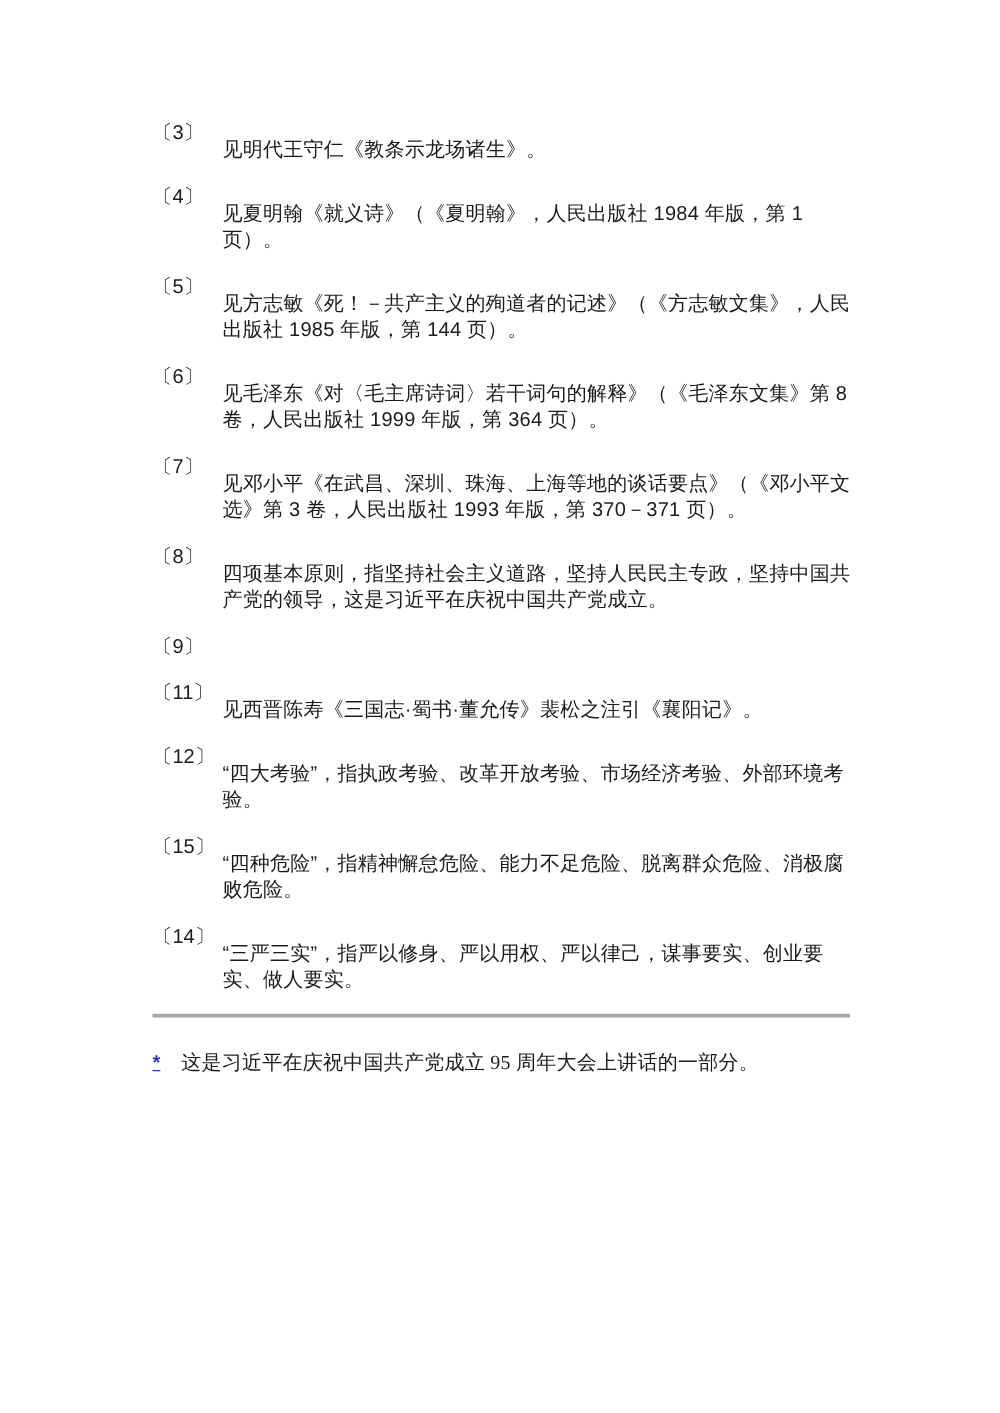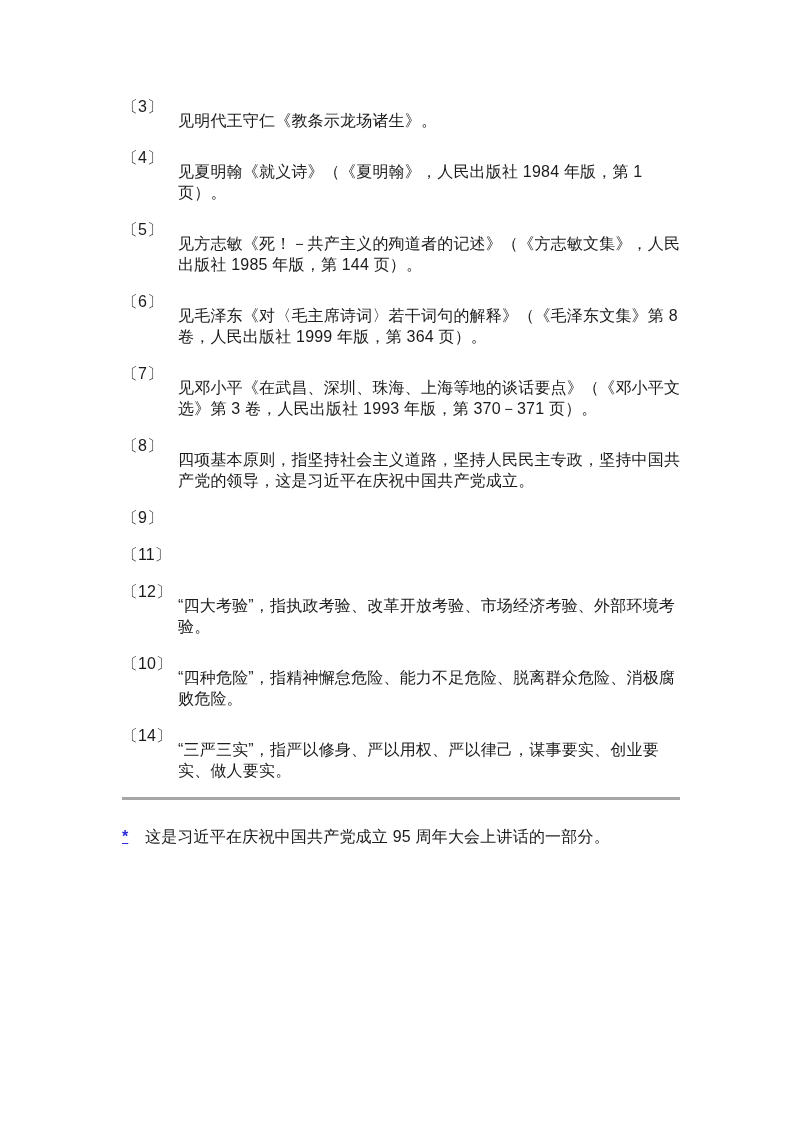--- a/index.html
+++ b/index.html
@@ -56,20 +56,21 @@
     flex: 0 0 23px;
     width: 23px;
     color: #2b2bd3;
     text-decoration: underline;
     font-size: 16px;
     font-weight: bold;
     cursor: pointer;
   }
   .star-text {
     letter-spacing: 0.2px;
+    font-family: Liberation Serif, serif;
   }
 </style>
 </head>
 <body>
 
 <div class="page">
 
   <div class="footnotes">
 
     <div class="fn-item">
@@ -106,30 +107,31 @@
 产党的领导，这是习近平在庆祝中国共产党成立。</div>
     </div>
 
     <div class="fn-item">
       <div class="fn-num">〔9〕</div>
     </div>
 
 
     <div class="fn-item">
       <div class="fn-num">〔11〕</div>
+      <div class="fn-text">见西晋陈寿《三国志·蜀书·董允传》裴松之注引《襄阳记》。</div>
     </div>
 
     <div class="fn-item">
       <div class="fn-num">〔12〕</div>
       <div class="fn-text">“四大考验”，指执政考验、改革开放考验、市场经济考验、外部环境考
 验。</div>
     </div>
 
     <div class="fn-item">
-      <div class="fn-num">〔10〕</div>
+      <div class="fn-num">〔15〕</div>
       <div class="fn-text">“四种危险”，指精神懈怠危险、能力不足危险、脱离群众危险、消极腐
 败危险。</div>
     </div>
 
     <div class="fn-item">
       <div class="fn-num">〔14〕</div>
       <div class="fn-text">“三严三实”，指严以修身、严以用权、严以律己，谋事要实、创业要
 实、做人要实。</div>
     </div>
 

